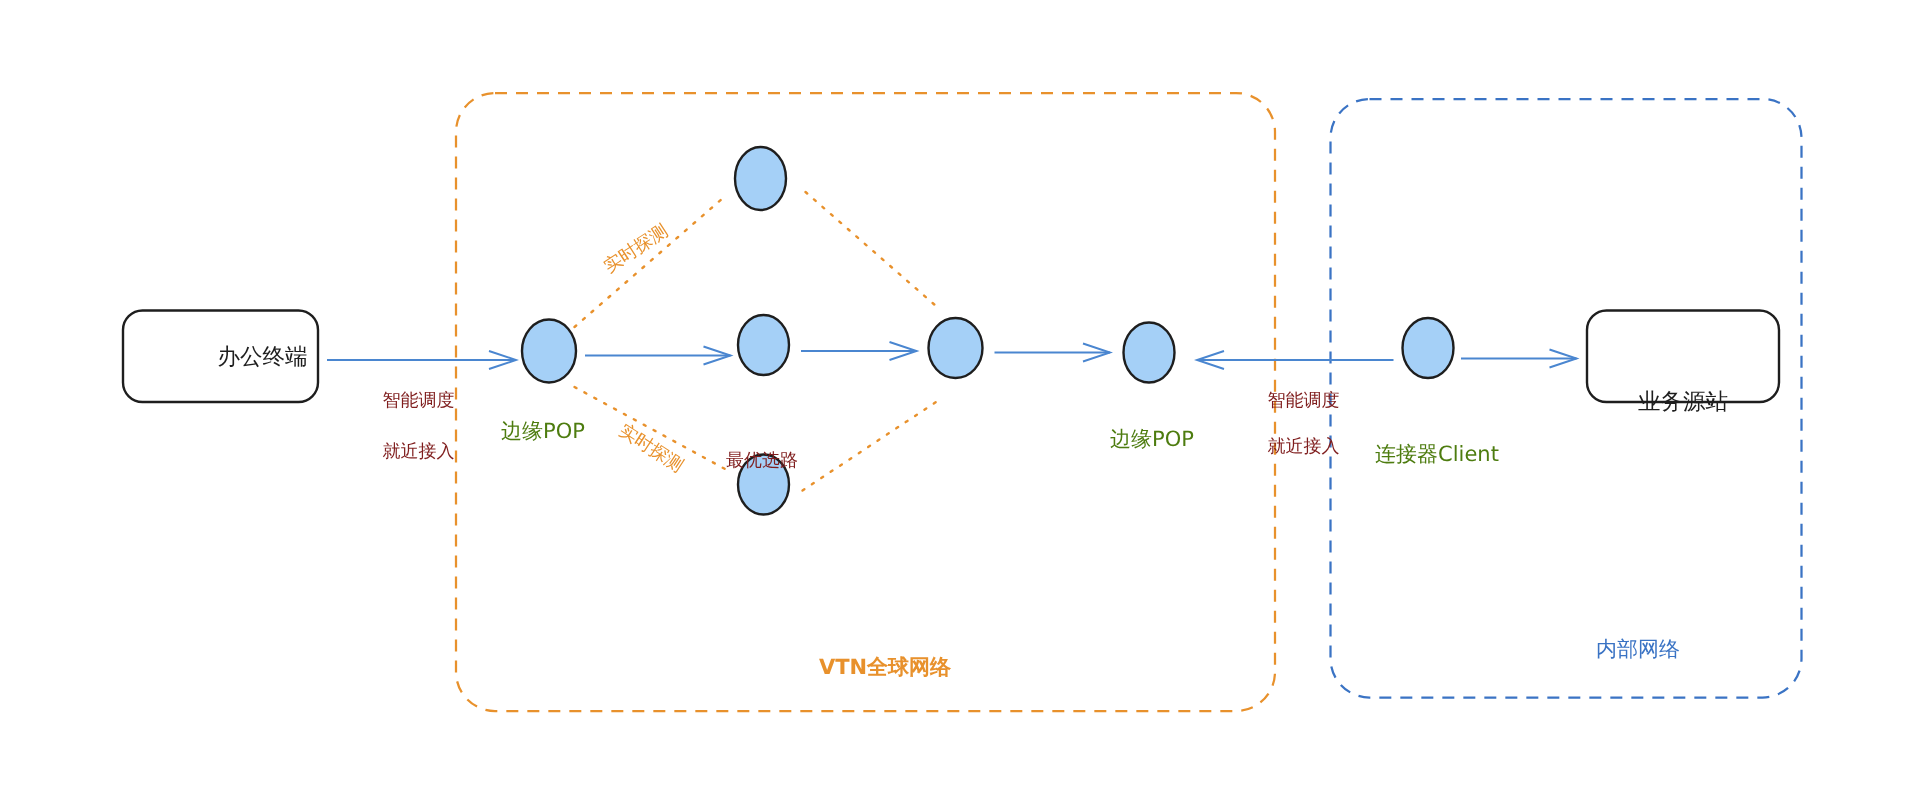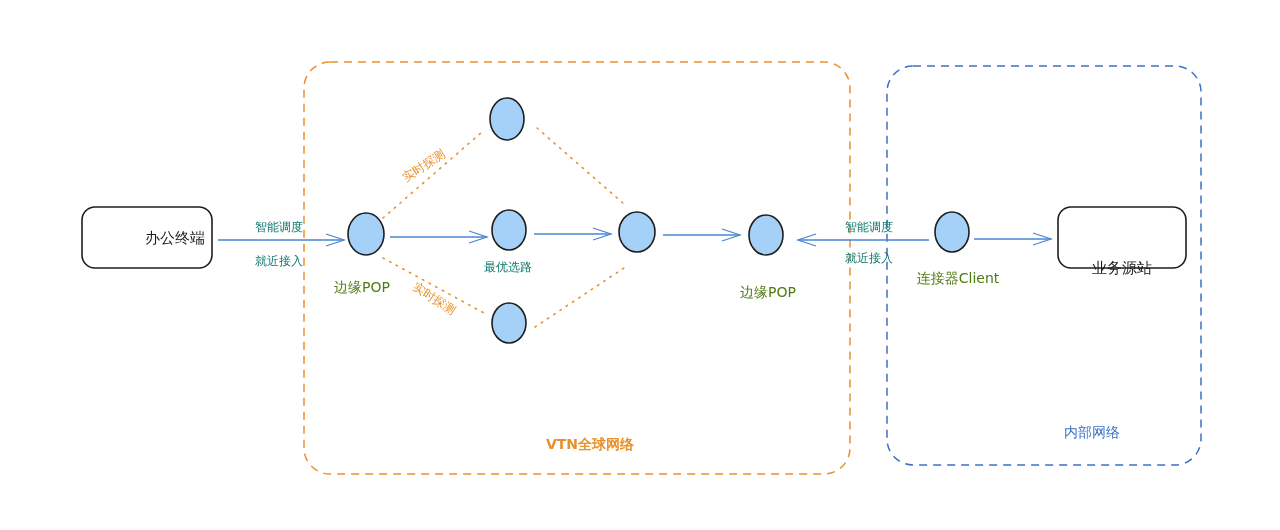--- a/index.html
+++ b/index.html
@@ -1,20 +1,20 @@
 <!DOCTYPE html>
 <html><head>
 <meta charset="utf-8">
 <style>
   html, body { margin: 0; padding: 0; background: #ffffff; }
   body { width: 1280px; height: 530px; position: relative; overflow: hidden;
          font-family: "DejaVu Sans", sans-serif; }
   svg { position: absolute; left: 0; top: 0; }
   .lbl { position: absolute; white-space: nowrap; transform: translate(-50%, -50%); }
-  .blue-txt { color: #0f766e; font-size: 12px; }
+  .blue-txt { color: #7f1d1d; font-size: 12px; margin-top: 40px; }
   .orange-txt { color: #e8912c; font-size: 12px; }
   .black-txt { color: #4d7c0f; font-size: 14px; }
   .box-txt { color: #1e1e1e; font-size: 15px; }
   .region-orange { color: #e8912c; font-size: 14px; font-weight: bold; }
   .region-blue { color: #3a73c4; font-size: 14px; }
   .rot-up { transform: translate(-50%, -50%) rotate(-33deg); }
   .rot-down { transform: translate(-50%, -50%) rotate(33deg); }
 </style>
 </head>
 <body>
@@ -62,21 +62,21 @@
 <div class="lbl box-txt" style="left:147px; top:238px;margin-left:28px;">办公终端</div>
 <div class="lbl box-txt" style="left:1122px; top:238px;margin-top:30px;">业务源站</div>
 
 <div class="lbl blue-txt" style="left:279px; top:227px;">智能调度</div>
 <div class="lbl blue-txt" style="left:279px; top:261px;">就近接入</div>
 <div class="lbl blue-txt" style="left:869px; top:227px;">智能调度</div>
 <div class="lbl blue-txt" style="left:869px; top:258px;">就近接入</div>
 
 <div class="lbl black-txt" style="left:362px; top:288px;">边缘POP</div>
 <div class="lbl black-txt" style="left:768px; top:293px;">边缘POP</div>
-<div class="lbl black-txt" style="left:958px; top:279px;">连接器Client</div>
+<div class="lbl black-txt" style="left:958px; top:303px;">连接器Client</div>
 
 <div class="lbl blue-txt" style="left:508px; top:267px;text-align:right;">最优选路</div>
 
 <div class="lbl orange-txt rot-up" style="left:424px; top:166px;">实时探测</div>
 <div class="lbl orange-txt rot-down" style="left:434px; top:299px;">实时探测</div>
 
 <div class="lbl region-orange" style="left:590px; top:445px;">VTN全球网络</div>
 <div class="lbl region-blue" style="left:1092px; top:433px;">内部网络</div>
 
 </body></html>

